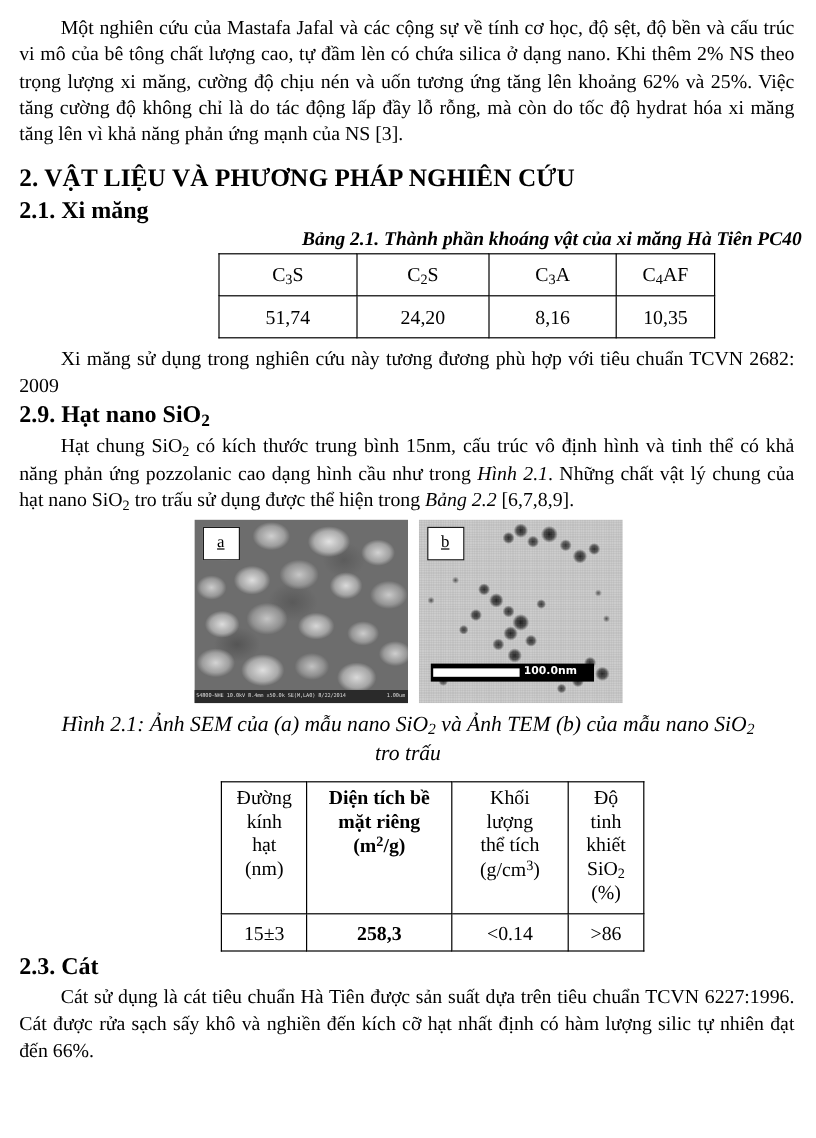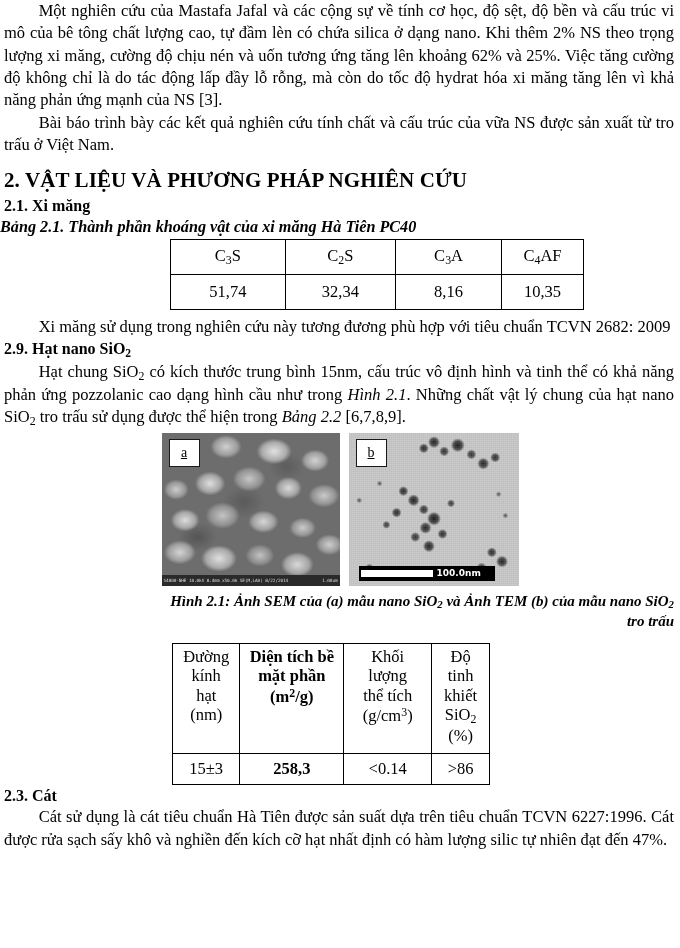--- a/index.html
+++ b/index.html
@@ -12,21 +12,21 @@
     height: 948px;
     font-family: "Liberation Serif", "DejaVu Serif", serif;
     color: #000000;
     overflow: hidden;
     position: relative;
   }
   .page {
     width: 680px;
     height: 948px;
     position: relative;
-    padding: 0;
+    padding: 12px;
     box-sizing: border-box;
   }
   
   p.para {
     margin: 0;
     font-size: 16.5px;
     line-height: 1.355;
     text-align: justify;
     text-indent: 2.1em;
     letter-spacing: 0.0px;
@@ -37,40 +37,40 @@
   h2.sec {
     margin: 0;
     font-size: 21px;
     font-weight: bold;
     line-height: 1.33;
     padding-left: 4px;
     letter-spacing: 0.1px;
   }
   h3.subsec {
     margin: 0;
-    font-size: 16px;
+    font-size: 20px;
     font-weight: bold;
     line-height: 1.33;
     padding-left: 4px;
   }
   
   .caption {
     margin: 0;
     font-size: 16.2px;
     font-weight: bold;
     font-style: italic;
-    text-align: left;
+    text-align: right;
     line-height: 1.3;
   }
   .fig-caption {
     margin: 0;
-    font-size: 15px;
-    font-weight: bold;
+    font-size: 18px;
+    font-weight: normal;
     font-style: italic;
-    text-align: right;
+    text-align: center;
     line-height: 1.28;
     padding: 0 6px;
   }
   
   table.doc-table {
     border-collapse: collapse;
     font-size: 16.5px;
     font-style: normal;
     font-weight: normal;
   }
@@ -85,21 +85,21 @@
     width: 414px;
     margin: 1px 0 0 170px;
   }
   #table-21 td { height: 30px; }
   #table-21 td.c1 { width: 96px; }
   #table-21 td.c2 { width: 92px; }
   #table-21 td.c3 { width: 88px; margin-top: 36px; }
   #table-21 td.c4 { width: 66px; }
 
   #table-22 {
-    width: 318px;
+    width: 353px;
     margin: 1px 0 0 172px;
   }
   #table-22 td.head {
     height: 104px;
     vertical-align: top;
     padding-top: 3px;
   }
   #table-22 td.val { height: 26px; }
   #table-22 td.k1 { width: 64px; }
   #table-22 td.k2 { width: 118px; font-weight: bold; }
@@ -210,21 +210,21 @@
     position: absolute;
     inset: 0;
     opacity: 0.30;
     background-image:
       repeating-linear-gradient(0deg, rgba(0,0,0,0.10) 0 1px, rgba(255,255,255,0.10) 1px 2px),
       repeating-linear-gradient(90deg, rgba(0,0,0,0.09) 0 1px, rgba(255,255,255,0.09) 1px 2px);
   }
   .scalebar {
     position: absolute;
     left: 10px;
-    bottom: 5px;
+    bottom: 18px;
     width: 136px;
     height: 15px;
     background: #000;
     display: flex;
     align-items: center;
     padding: 0 2px;
     box-sizing: border-box;
   }
   .scalebar-line {
     width: 72px;
@@ -259,41 +259,40 @@
   .spacer-sm { height: 6px; }
   .spacer-md { height: 11px; }
 </style>
 </head>
 <body>
 
 <div class="page">
 
   <p class="para">Một nghiên cứu của Mastafa Jafal và các cộng sự về tính cơ học, độ sệt, độ bền và cấu trúc vi mô của bê tông chất lượng cao, tự đầm lèn có chứa silica ở dạng nano. Khi thêm 2% NS theo trọng lượng xi măng, cường độ chịu nén và uốn tương ứng tăng lên khoảng 62% và 25%. Việc tăng cường độ không chỉ là do tác động lấp đầy lỗ rỗng, mà còn do tốc độ hydrat hóa xi măng tăng lên vì khả năng phản ứng mạnh của NS [3].</p>
 
-  <p class="para">Bài báo trình bày các kết quả nghiên cứu tính chất và cấu trúc của vữa NS được sản xuất từ tro trấu ở Việt Nam.</p>
 
   <div class="spacer-md"></div>
 
   <h2 class="sec">2. VẬT LIỆU VÀ PHƯƠNG PHÁP NGHIÊN CỨU</h2>
 
   <h3 class="subsec">2.1. Xi măng</h3>
 
   <div class="caption">Bảng 2.1. Thành phần khoáng vật của  xi măng Hà Tiên PC40</div>
 
   <table class="doc-table" id="table-21">
     <tbody>
         <tr>
       <td class="c1">C<sub>3</sub><span>S</span></td>
       <td class="c2">C<sub>2</sub><span>S</span></td>
       <td class="c3">C<sub>3</sub><span>A</span></td>
       <td class="c4">C<sub>4</sub><span>AF</span></td>
     </tr>
     <tr>
       <td class="c1">51,74</td>
-      <td class="c2">32,34</td>
+      <td class="c2">24,20</td>
       <td class="c3">8,16</td>
       <td class="c4">10,35</td>
     </tr>
   </tbody>
     </table>
 
   <div class="spacer-sm"></div>
 
   <p class="para">Xi măng sử dụng trong nghiên cứu này tương đương phù hợp với tiêu chuẩn TCVN 2682: 2009</p>
 
@@ -335,21 +334,21 @@
     <tbody>
         <tr>
       <td class="head k1">
         <span>Đường</span><br>
         <span>kính</span><br>
         <span>hạt</span><br>
         <span>(nm)</span>
       </td>
       <td class="head k2">
         <span>Diện tích bề</span><br>
-        <span>mặt phần</span><br>
+        <span>mặt riêng</span><br>
         <span>(m<sup>2</sup>/g)</span>
       </td>
       <td class="head k3">
         <span>Khối</span><br>
         <span>lượng</span><br>
         <span>thể tích</span><br>
         <span>(g/cm<sup>3</sup>)</span>
       </td>
       <td class="head k4">
         <span>Độ</span><br>
@@ -363,15 +362,15 @@
       <td class="val k1">15±3</td>
       <td class="val k2">258,3</td>
       <td class="val k3">&lt;0.14</td>
       <td class="val k4">&gt;86</td>
     </tr>
   </tbody>
     </table>
 
   <h3 class="subsec">2.3. Cát</h3>
 
-  <p class="para">Cát sử dụng là cát tiêu chuẩn Hà Tiên được sản suất dựa trên tiêu chuẩn TCVN 6227:1996. Cát được rửa sạch sấy khô và nghiền đến kích cỡ hạt nhất định có hàm lượng silic tự nhiên đạt đến 47%.</p>
+  <p class="para">Cát sử dụng là cát tiêu chuẩn Hà Tiên được sản suất dựa trên tiêu chuẩn TCVN 6227:1996. Cát được rửa sạch sấy khô và nghiền đến kích cỡ hạt nhất định có hàm lượng silic tự nhiên đạt đến 66%.</p>
 
 </div>
 
 </body></html>

